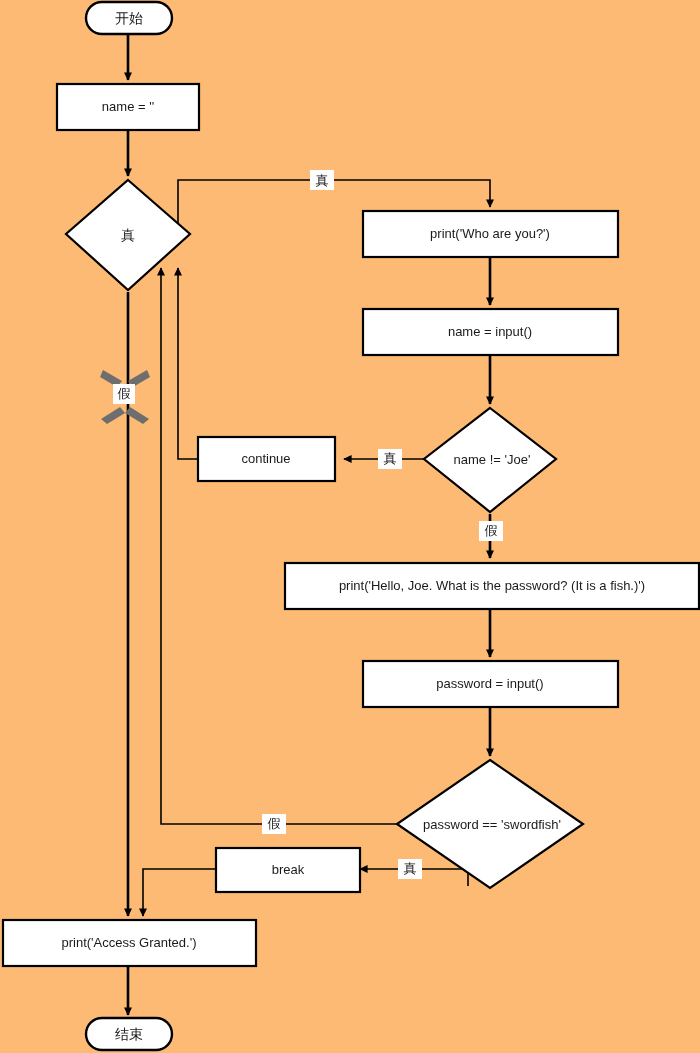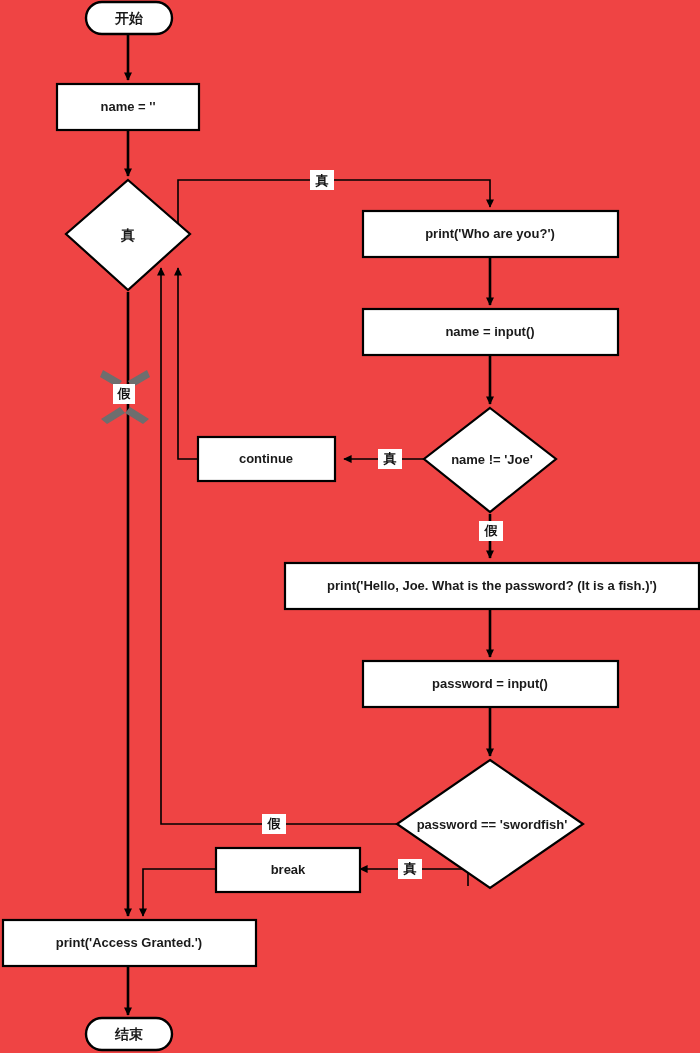--- a/index.html
+++ b/index.html
@@ -7,23 +7,22 @@
     padding: 0;
     background: #ffffff;
   }
   body {
     font-family: "Liberation Sans", "DejaVu Sans", sans-serif;
   }
   #flowchart-root {
     position: relative;
     width: 700px;
     height: 1053px;
-    background: #ef4444;
+    background: #fdba74;
     overflow: hidden;
-    font-weight: bold;
   }
   #flow-svg {
     position: absolute;
     top: 0;
     left: 0;
     width: 700px;
     height: 1053px;
   }
   .node-shape {
     fill: #ffffff;

